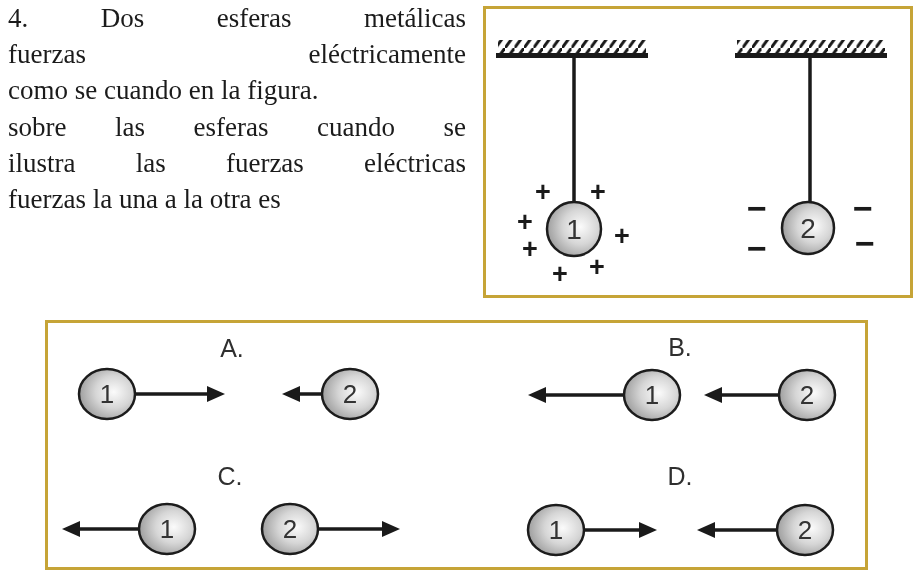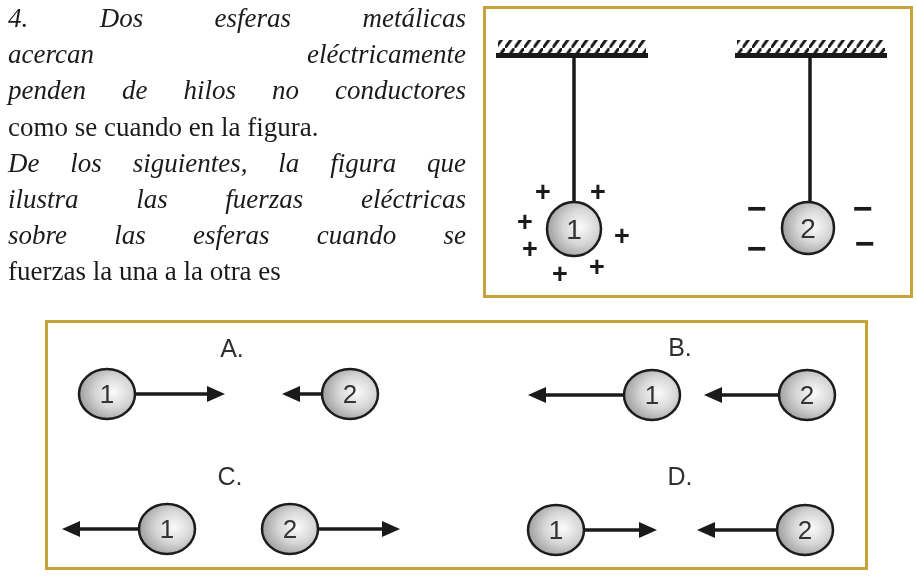--- a/index.html
+++ b/index.html
@@ -1,21 +1,21 @@
 <!DOCTYPE html>
 <html><head>
 <meta charset="utf-8">
 <style>
   html,body{margin:0;padding:0;background:#ffffff;}
   .page{position:relative;width:916px;height:579px;background:#ffffff;overflow:hidden;
         font-family:"Liberation Serif",serif;color:#1b1b1b;}
   
   .qtext{position:absolute;left:8px;top:0px;width:458px;}
   .qline{margin:0;font-size:27px;line-height:36.2px;white-space:normal;}
-  .just{text-align:justify;text-align-last:justify;font-style:italic;}
+  .just{text-align:justify;text-align-last:justify;}
   
   .gold-box{position:absolute;background:#ffffff;border:3px solid #c6a437;}
   .setup-box{left:483px;top:6px;width:424px;height:286px;}
   .options-box{left:45px;top:320px;width:817px;height:244px;}
   svg{display:block;}
   svg text{font-family:"Liberation Sans",sans-serif;}
   .sphere-num{font-size:28px;fill:#333333;}
   .opt-num{font-size:26px;fill:#333333;}
   .opt-letter{font-size:25px;fill:#2f2f2f;}
   .charge-plus{font-size:27px;font-weight:bold;fill:#1a1a1a;}
@@ -25,26 +25,24 @@
   .thread{stroke:#1a1a1a;stroke-width:3.5;}
   .sphere{stroke:#1c1c1c;stroke-width:2.5;}
 </style>
 </head>
 <body>
 
 <main class="page">
 
   <section class="qtext">
     <p class="qline just">4. Dos esferas metálicas</p>
-    <p class="qline just">acercan eléctricamente</p>
-    <p class="qline just">penden de hilos no conductores</p>
+    <p class="qline just">fuerzas eléctricamente</p>
     <p class="qline">como se cuando en la figura.</p>
-    <p class="qline just">De los siguientes, la figura que</p>
+    <p class="qline just">sobre las esferas cuando se</p>
     <p class="qline just">ilustra las fuerzas eléctricas</p>
-    <p class="qline just">sobre las esferas cuando se</p>
     <p class="qline">fuerzas la una a la otra es</p>
   </section>
 
   <section class="gold-box setup-box">
     <svg width="424" height="286" viewBox="0 0 424 286">
       <defs>
         <radialGradient id="sgrad" cx="62%" cy="46%" r="72%">
           <stop offset="0%" stop-color="#fbfbfb"></stop>
           <stop offset="45%" stop-color="#d6d6d6"></stop>
           <stop offset="100%" stop-color="#8c8c8c"></stop>

